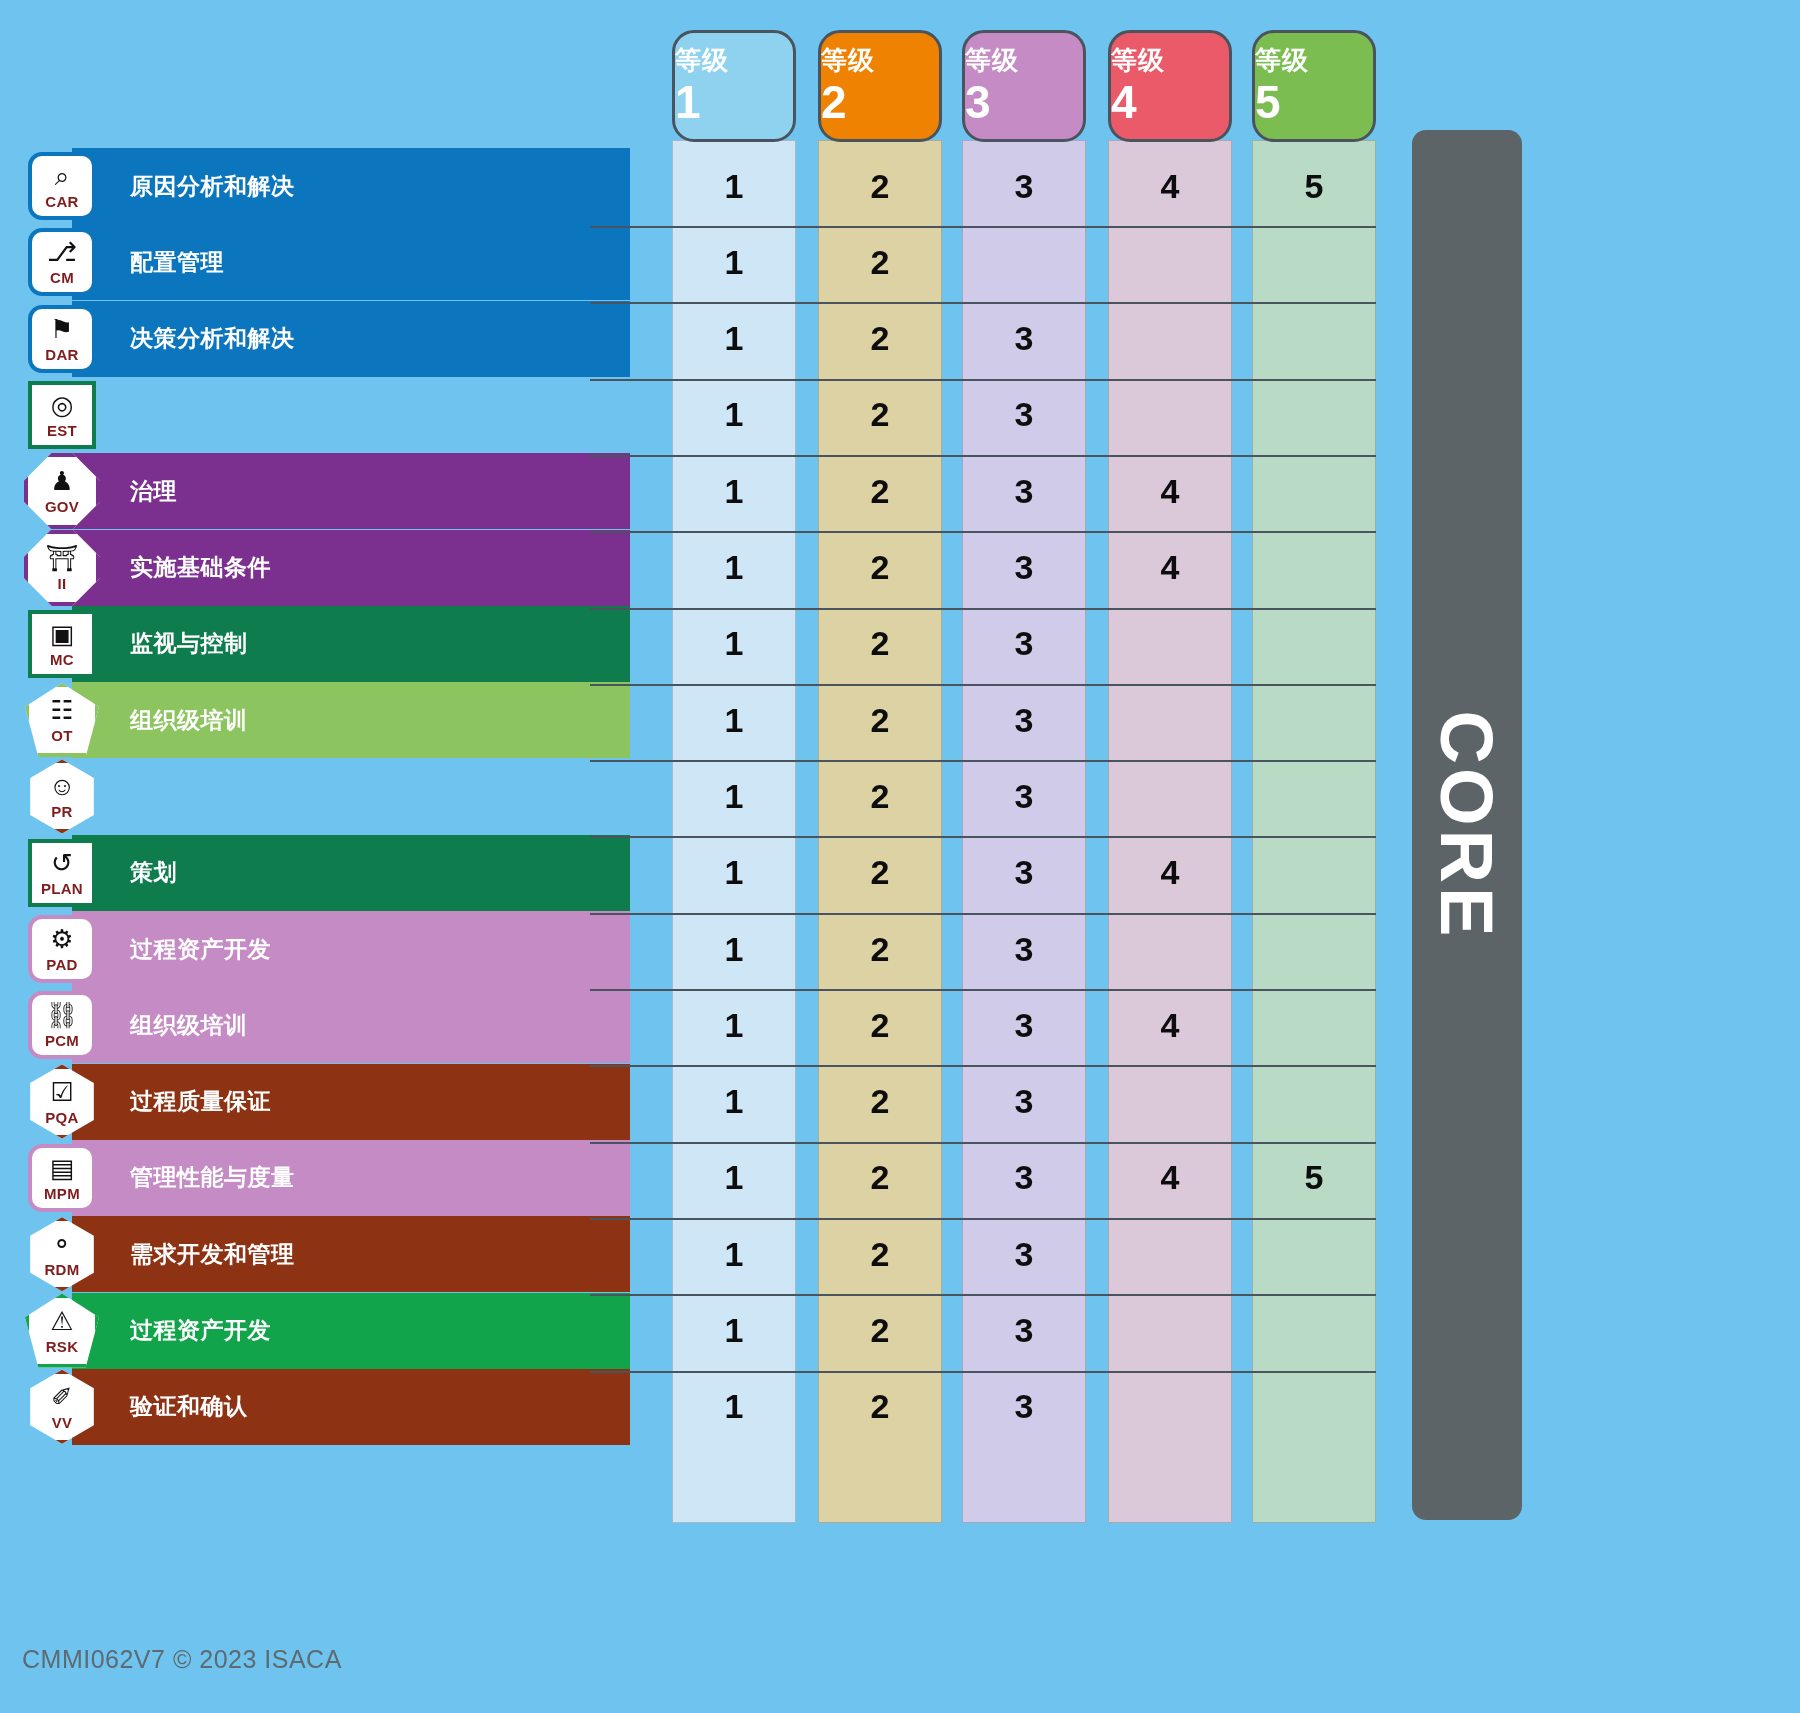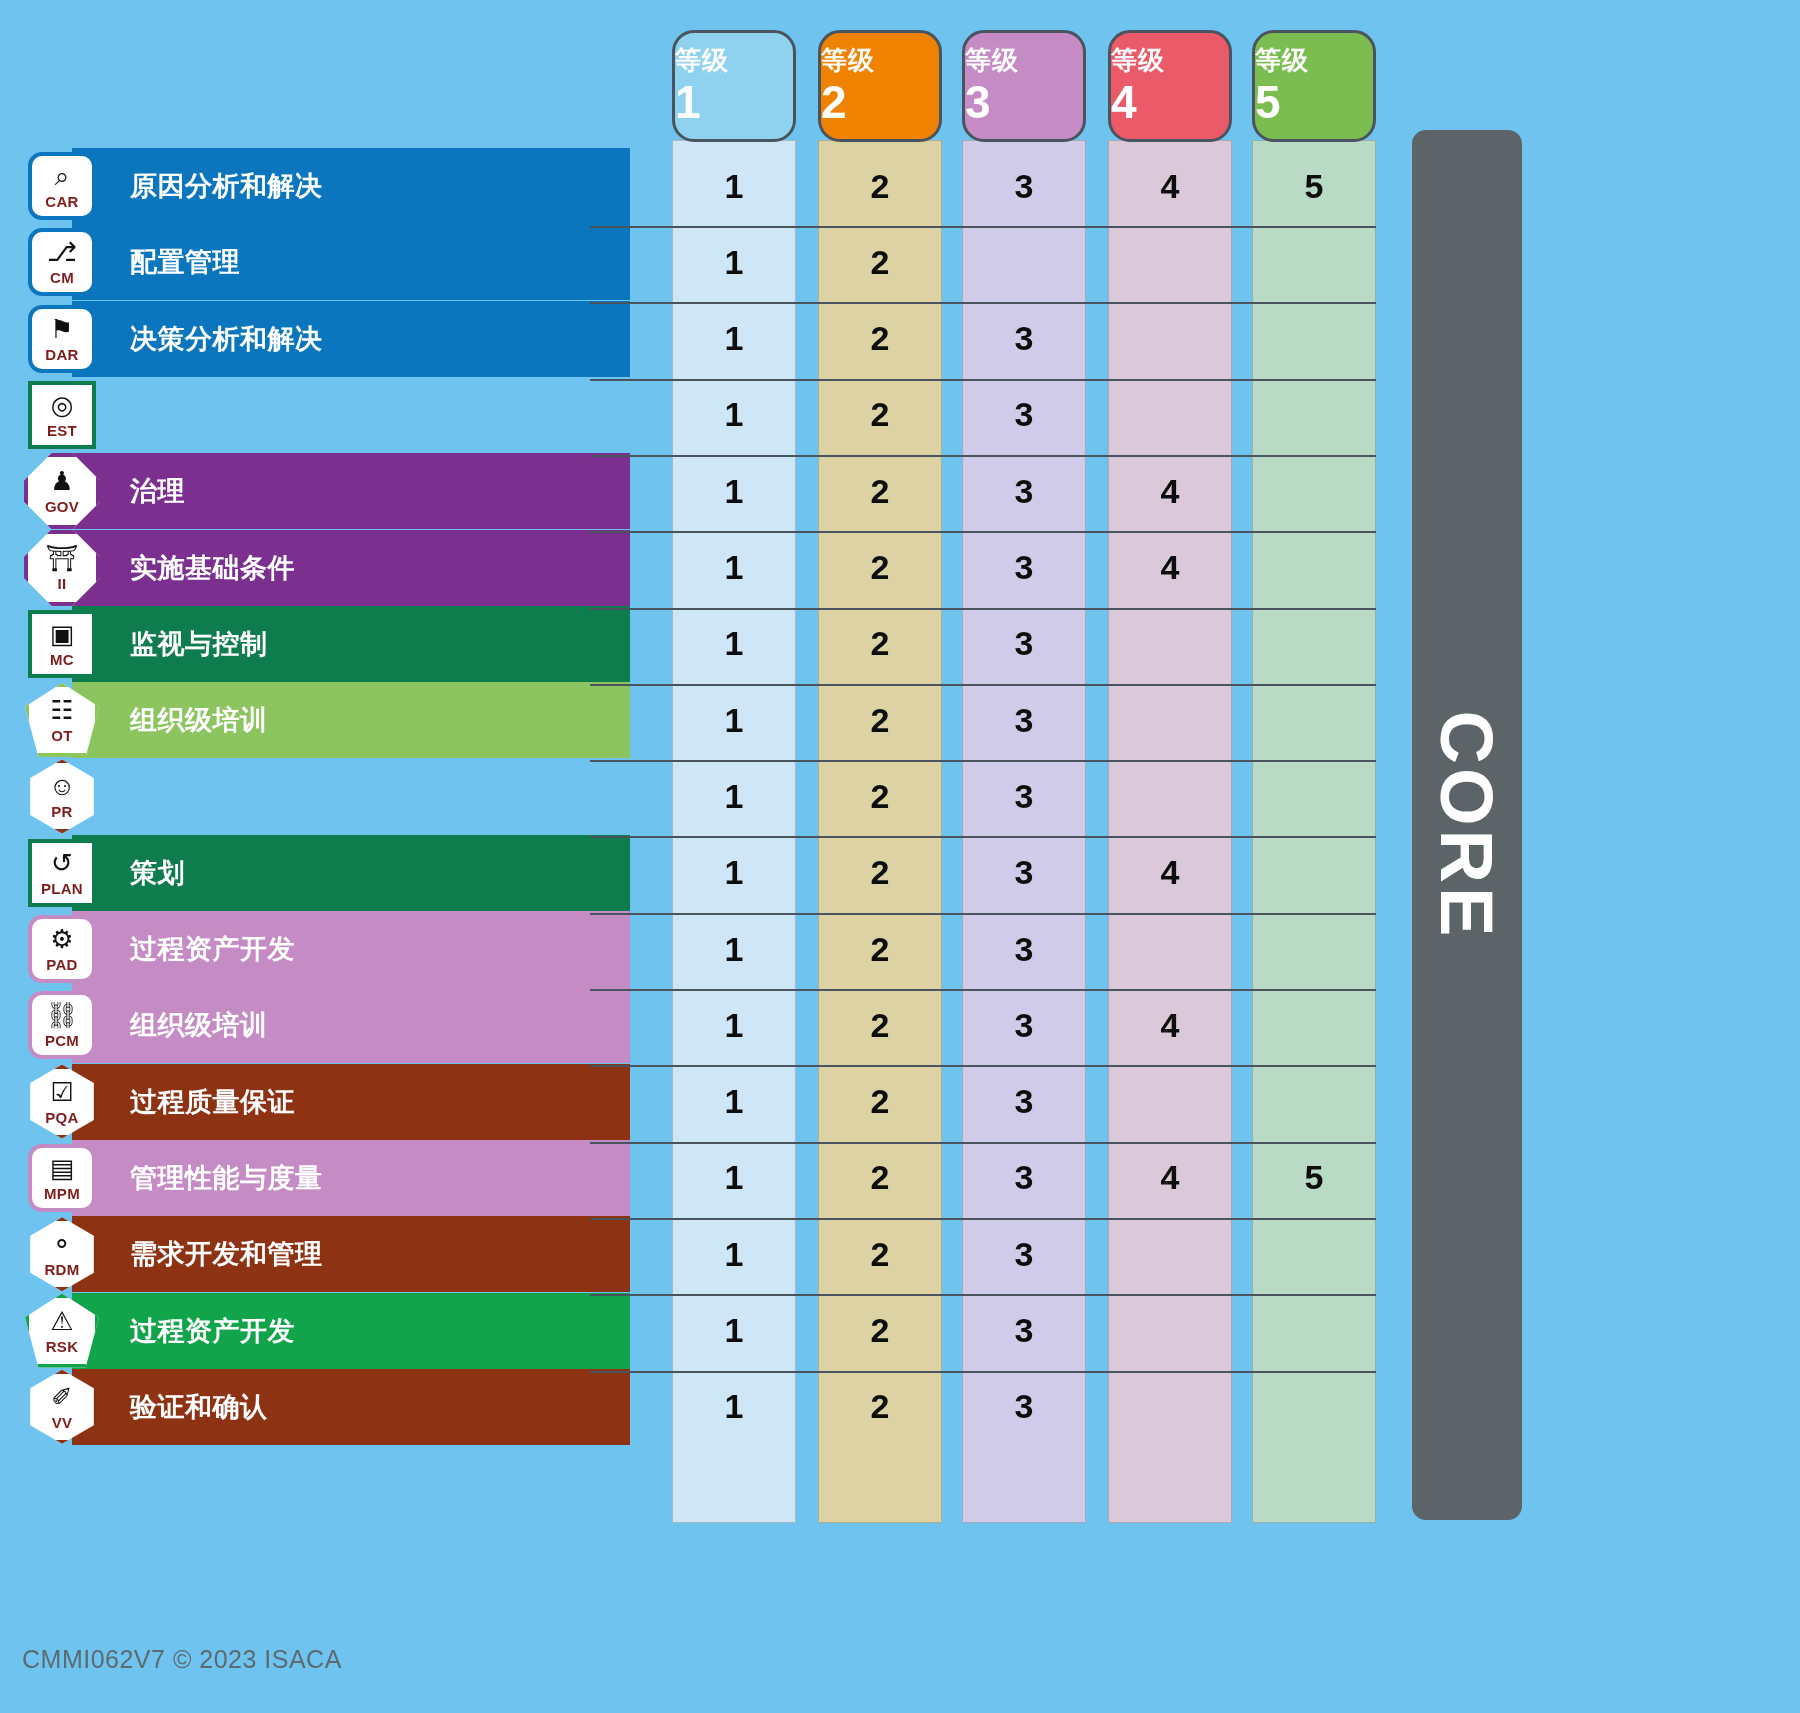--- a/index.html
+++ b/index.html
@@ -50,21 +50,21 @@
     position: absolute;
     left: 72px;
     top: 0;
     width: 558px;
     height: 100%;
     display: flex;
     align-items: center;
   }
   .bar .pa-name {
     color: #ffffff;
-    font-size: 27px;
+    font-size: 23px;
     font-weight: 700;
     margin-left: 58px;
     letter-spacing: .5px;
     white-space: nowrap;
     font-family: Liberation Mono, monospace;
   }
 
   
   .badge {
     position: absolute;

